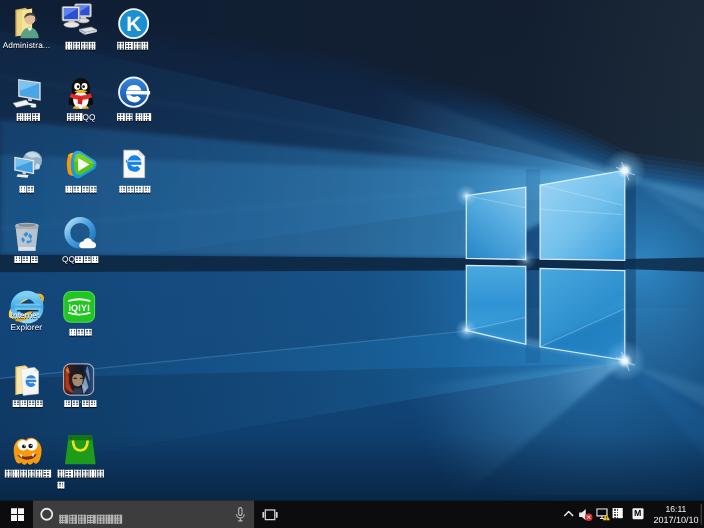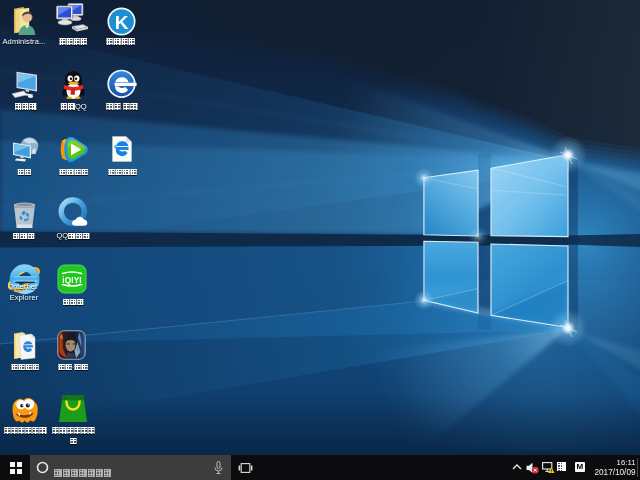--- a/index.html
+++ b/index.html
@@ -1,17 +1,17 @@
 <!DOCTYPE html>
 <html><head><meta charset="utf-8">
 <style>
 html,body{margin:0;padding:0;width:640px;height:480px;overflow:hidden;background:#0d1c33;
 font-family:"Liberation Sans",sans-serif;}
 #desk{position:absolute;inset:0;width:640px;height:480px;}
-.cap{position:absolute;color:#fff;font-size:7.5px;line-height:9px;text-align:center;
+.cap{position:absolute;color:#fff;font-size:7.5px;line-height:9px;
 filter:drop-shadow(0 1px 0.7px rgba(0,0,0,.75));white-space:nowrap;}
 .cap span.lat{font-size:7.5px;color:#fff;letter-spacing:0.1px;}
 .c{display:inline-block;width:6.2px;height:6.8px;margin:0 0.5px;vertical-align:middle;
 background:
 repeating-linear-gradient(180deg,#fff 0 1px,rgba(255,255,255,0.3) 1px 2.3px),
 linear-gradient(90deg,#fff 0 1px,transparent 1px 2.6px,#fff 2.6px 3.6px,transparent 3.6px 5.2px,#fff 5.2px);}
 .ic{position:absolute;}
 .cap .c{filter:blur(0.28px);}
 
 </style></head><body>
@@ -432,18 +432,18 @@
 </svg>
 <svg width="13" height="12" viewBox="0 0 13 12" style="position:absolute;left:542px;top:7px;">
 <rect x="0.6" y="0.6" width="9.2" height="6.4" fill="none" stroke="#ececec" stroke-width="1.1"></rect>
 <path d="M3.4,9.4 L7,9.4 M5.2,7 L5.2,9.4" stroke="#ececec" stroke-width="1" fill="none"></path>
 <path d="M9.3,5.2 L12.6,11 L6,11 Z" fill="#f5c518"></path>
 <rect x="9" y="7.1" width="0.9" height="2" fill="#5a4500"></rect>
 <rect x="9" y="9.5" width="0.9" height="0.9" fill="#5a4500"></rect>
 </svg>
 <i class="c" style="display:block;position:absolute;left:557px;top:7px;width:8.6px;height:8.8px;margin:0;"></i>
 <div style="position:absolute;left:575px;top:7px;width:9.5px;height:9.5px;background:#f4f4f4;border-radius:1px;color:#111;font-size:8px;font-weight:bold;text-align:center;line-height:10px;color:#000;">M</div>
-<div style="position:absolute;right:4.5px;top:2.5px;width:42px;text-align:right;color:#f0f0f0;">
+<div style="position:absolute;right:4.5px;top:2.5px;width:42px;text-align:center;color:#f0f0f0;">
       <div style="font-size:7.8px;line-height:10px;">16:11</div>
-      <div style="font-size:8.2px;line-height:10.6px;">2017/10/09</div>
+      <div style="font-size:8.2px;line-height:10.6px;">2017/10/10</div>
     </div>
 <div style="position:absolute;left:636.5px;top:3px;width:1px;height:19px;background:#4a4a4a;"></div>
 </div>
 
 </body></html>

